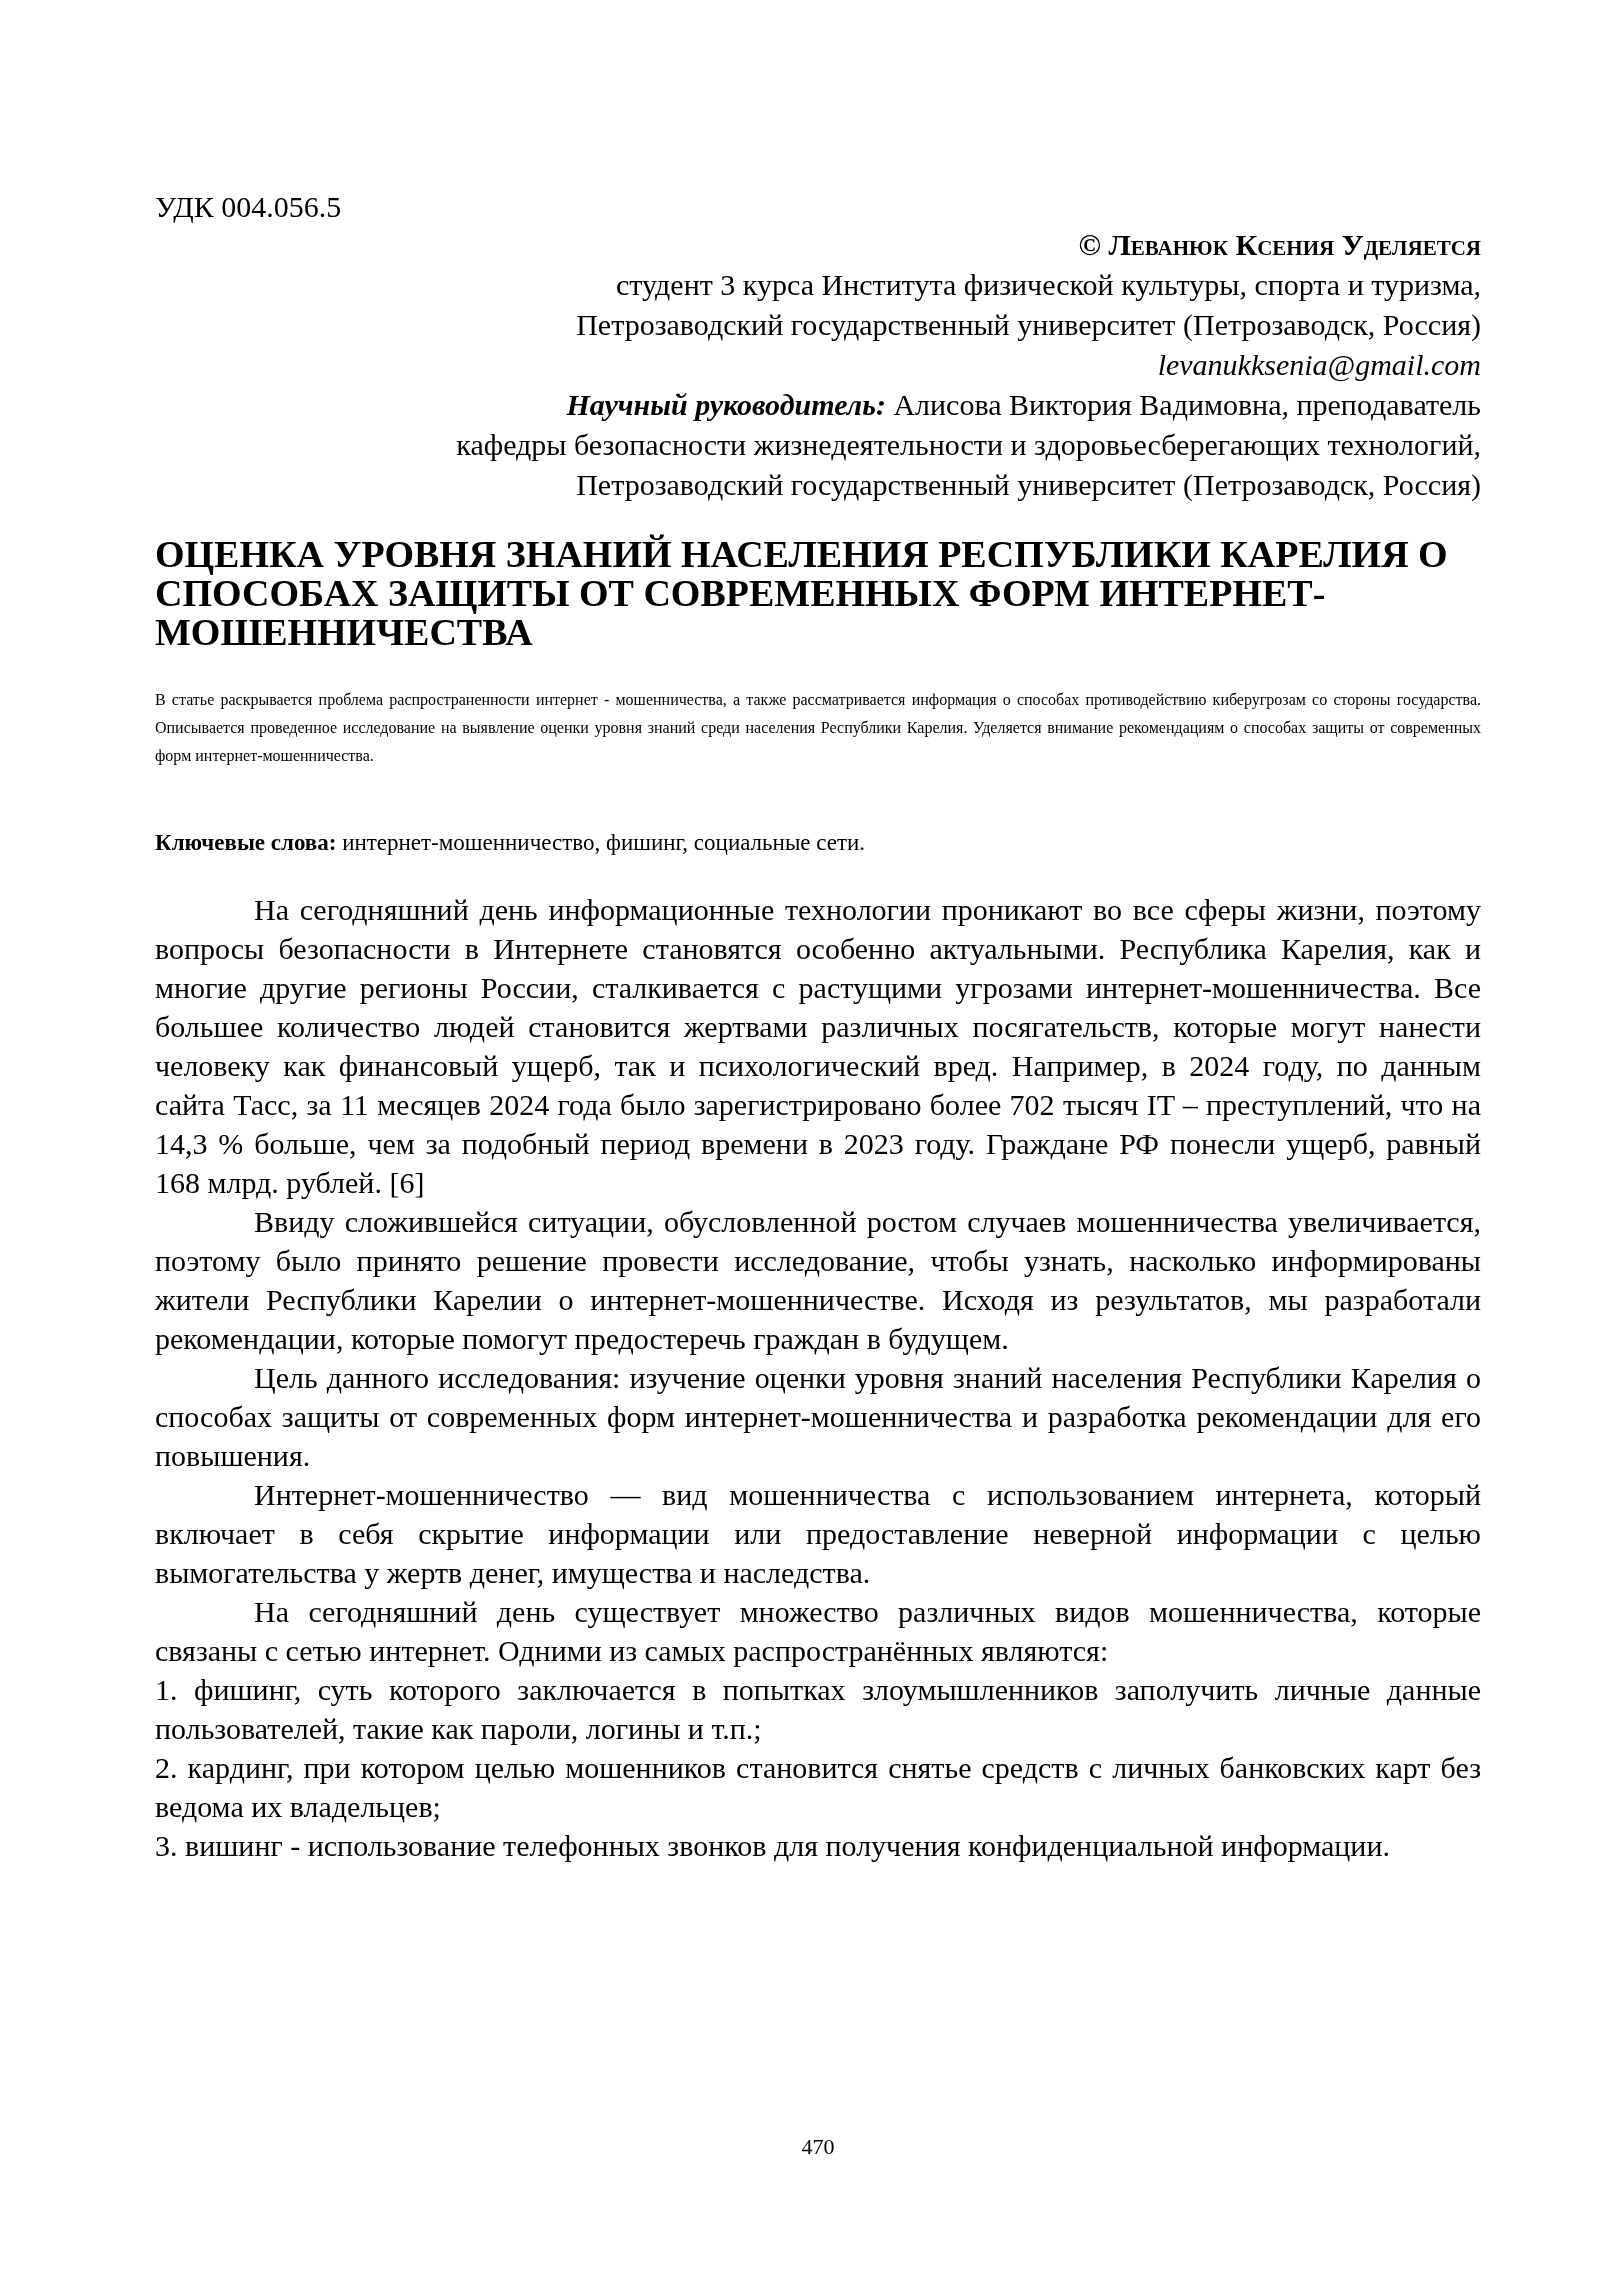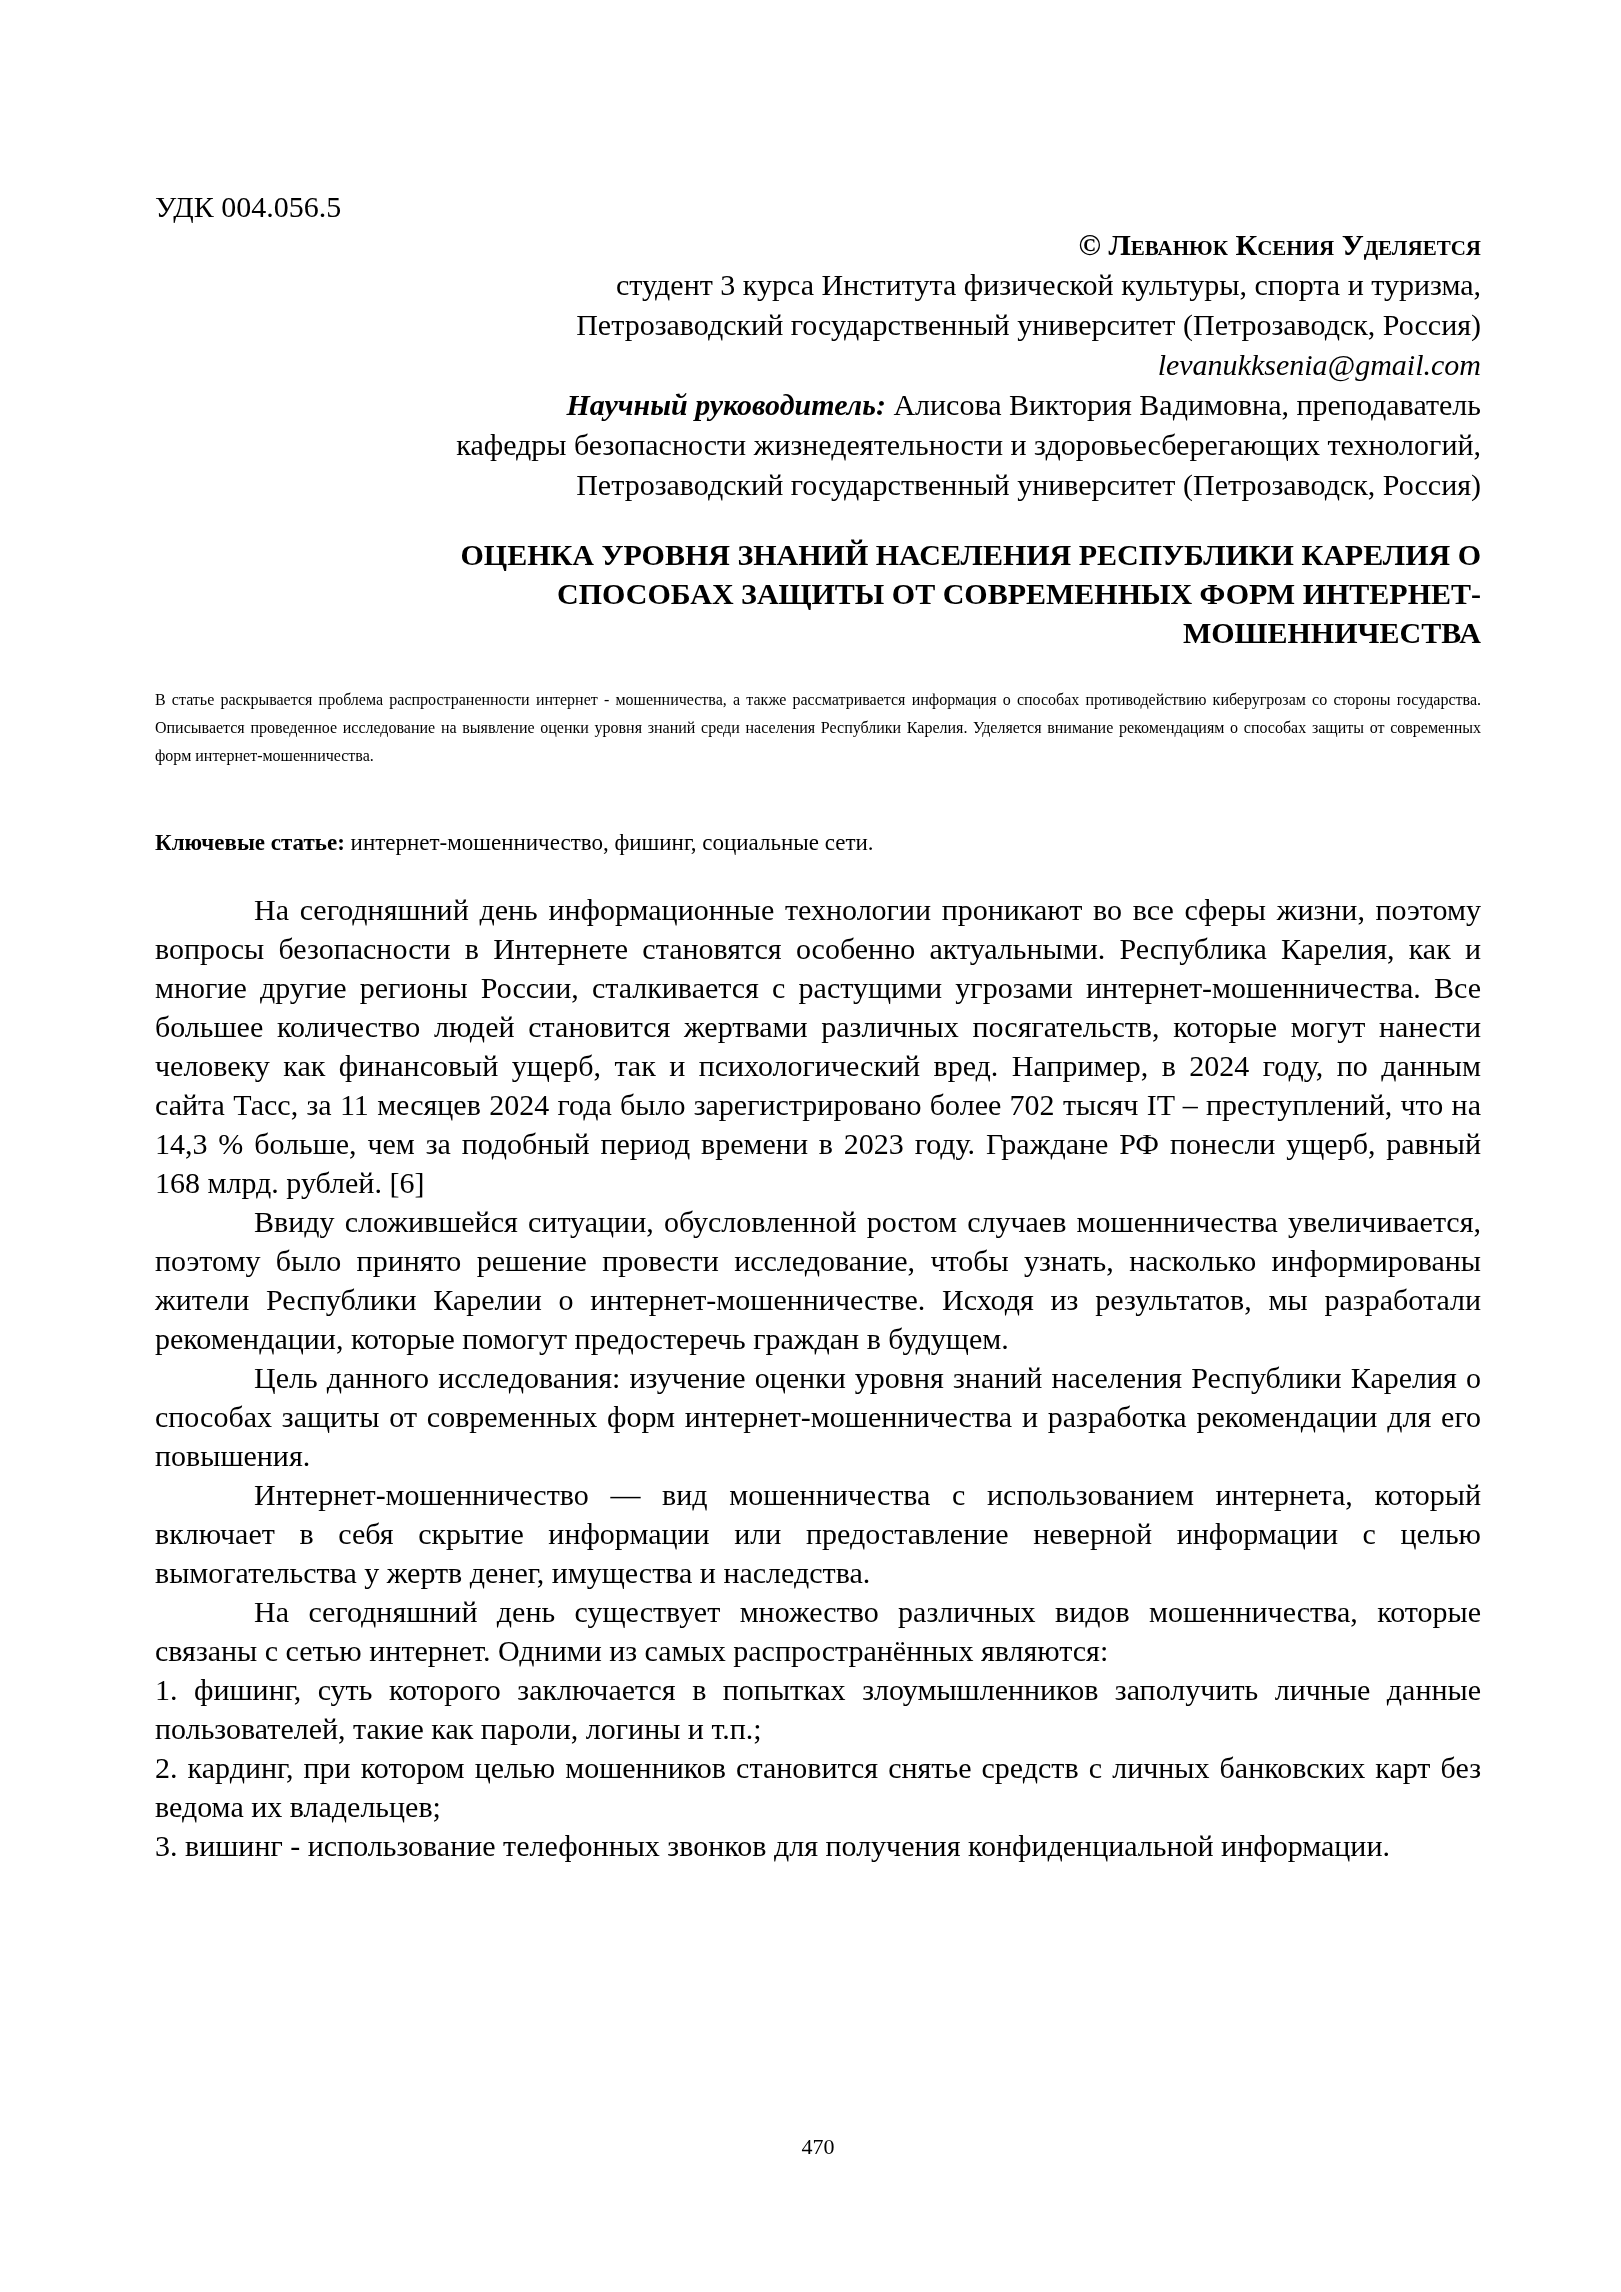--- a/index.html
+++ b/index.html
@@ -38,23 +38,23 @@
     font-weight: bold;
     font-variant: small-caps;
   }
   .email { font-style: italic; }
   .sup-label { font-weight: bold; font-style: italic; }
   .title {
     position: absolute;
     top: 535px;
     left: 0;
     width: 1326px;
-    text-align: right;
+    text-align: left;
     font-weight: bold;
-    font-size: 30px;
+    font-size: 38px;
     line-height: 39px;
     text-transform: uppercase;
   }
   .abstract {
     position: absolute;
     top: 686px;
     left: 0;
     width: 1326px;
     font-size: 16px;
     line-height: 28px;
@@ -113,21 +113,21 @@
   </div>
 
   <div class="title">
     <div>ОЦЕНКА УРОВНЯ ЗНАНИЙ НАСЕЛЕНИЯ РЕСПУБЛИКИ КАРЕЛИЯ О</div>
     <div>СПОСОБАХ ЗАЩИТЫ ОТ СОВРЕМЕННЫХ ФОРМ ИНТЕРНЕТ-</div>
     <div>МОШЕННИЧЕСТВА</div>
   </div>
 
   <p class="abstract">В статье раскрывается проблема распространенности интернет - мошенничества, а также рассматривается информация о способах противодействию киберугрозам со стороны государства. Описывается проведенное исследование на выявление оценки уровня знаний среди населения Республики Карелия. Уделяется внимание рекомендациям о способах защиты от современных форм интернет-мошенничества.</p>
 
-  <p class="keywords"><span class="kw-label">Ключевые статье:</span><span> интернет-мошенничество, фишинг, социальные сети.</span></p>
+  <p class="keywords"><span class="kw-label">Ключевые слова:</span><span> интернет-мошенничество, фишинг, социальные сети.</span></p>
 
   <div class="body">
     <p>На сегодняшний день информационные технологии проникают во все сферы жизни, поэтому вопросы безопасности в Интернете становятся особенно актуальными. Республика Карелия, как и многие другие регионы России, сталкивается с растущими угрозами интернет-мошенничества. Все большее количество людей становится жертвами различных посягательств, которые могут нанести человеку как финансовый ущерб, так и психологический вред. Например, в 2024 году, по данным сайта Тасс, за 11 месяцев 2024 года было зарегистрировано более 702 тысяч IT – преступлений, что на 14,3 % больше, чем за подобный период времени в 2023 году. Граждане РФ понесли ущерб, равный 168 млрд. рублей. [6]</p>
     <p>Ввиду сложившейся ситуации, обусловленной ростом случаев мошенничества увеличивается, поэтому было принято решение провести исследование, чтобы узнать, насколько информированы жители Республики Карелии о интернет-мошенничестве. Исходя из результатов, мы разработали рекомендации, которые помогут предостеречь граждан в будущем.</p>
     <p>Цель данного исследования: изучение оценки уровня знаний населения Республики Карелия о способах защиты от современных форм интернет-мошенничества и разработка рекомендации для его повышения.</p>
     <p>Интернет-мошенничество — вид мошенничества с использованием интернета, который включает в себя скрытие информации или предоставление неверной информации с целью вымогательства у жертв денег, имущества и наследства.</p>
     <p>На сегодняшний день существует множество различных видов мошенничества, которые связаны с сетью интернет. Одними из самых распространённых являются:</p>
     <p class="list">1. фишинг, суть которого заключается в попытках злоумышленников заполучить личные данные пользователей, такие как пароли, логины и т.п.;</p>
     <p class="list">2. кардинг, при котором целью мошенников становится снятье средств с личных банковских карт без ведома их владельцев;</p>
     <p class="list">3. вишинг - использование телефонных звонков для получения конфиденциальной информации.</p>

